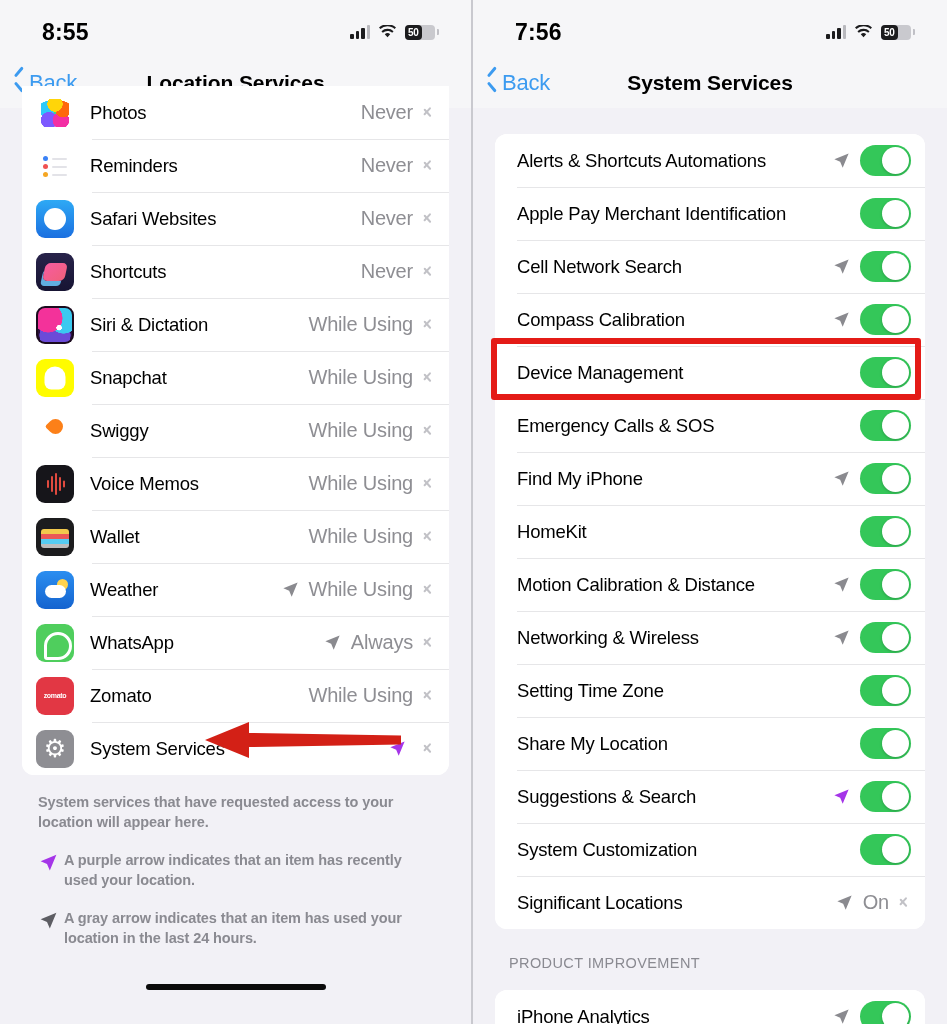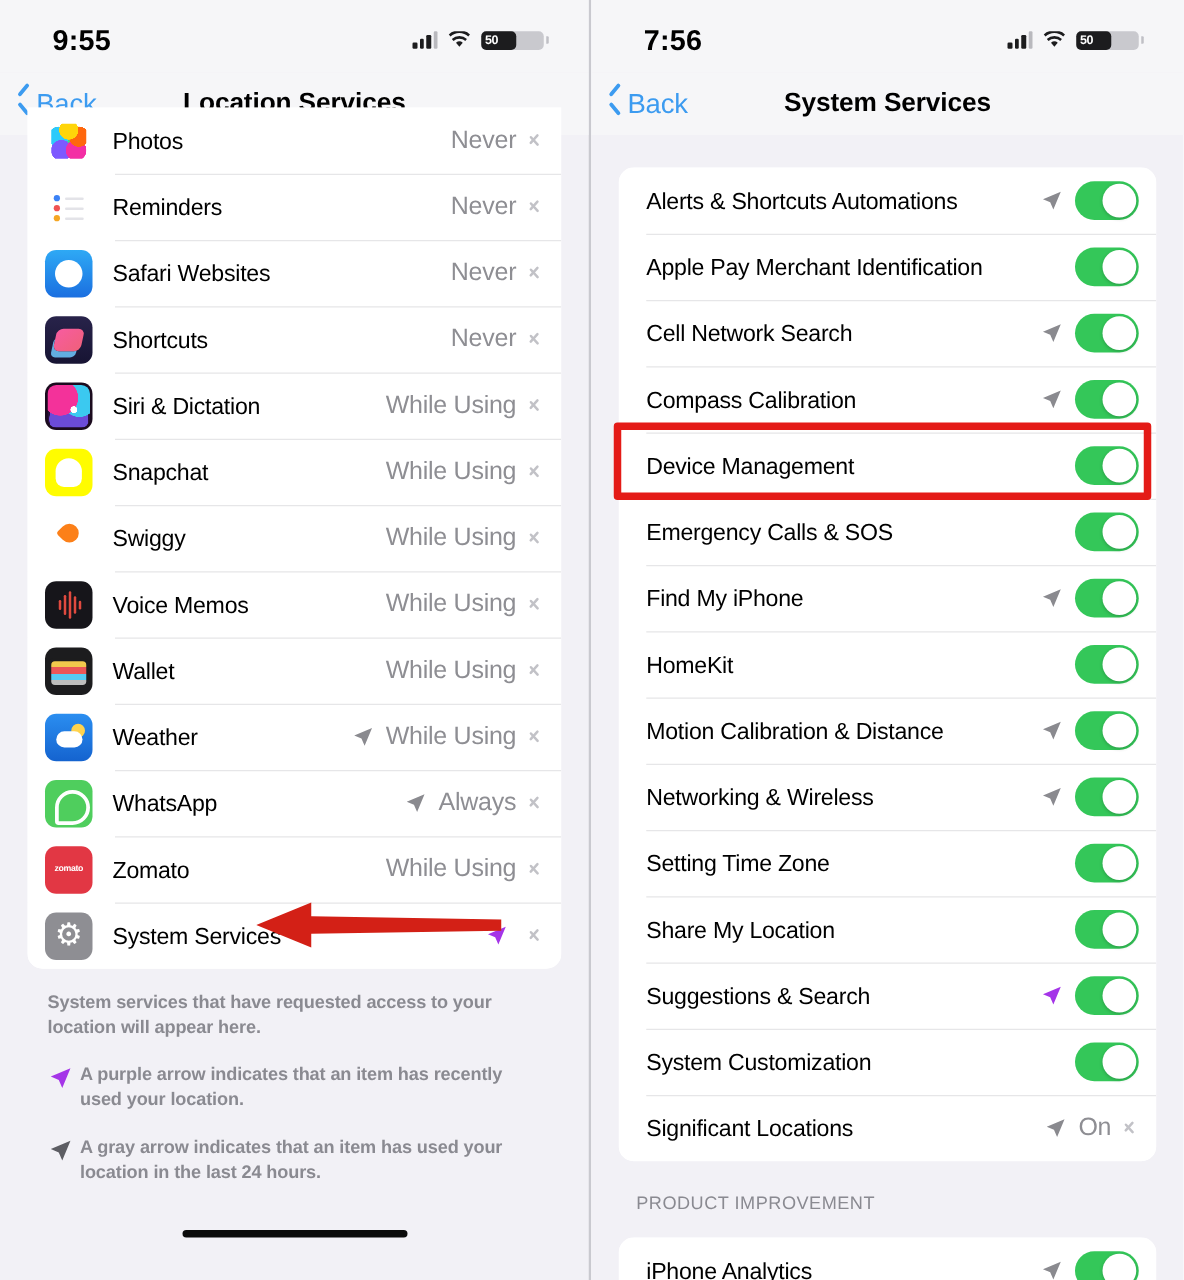--- a/index.html
+++ b/index.html
@@ -30,21 +30,21 @@
   .clock { font-size: 23px; font-weight: 700; color: #000; letter-spacing: .2px; }
   .status-right { display: flex; align-items: center; gap: 8px; }
   .bars { display: flex; align-items: flex-end; gap: 2px; height: 14px; }
   .bars i { display: block; width: 3.5px; background: #1c1c1e; border-radius: 1px; }
   .bars i:nth-child(1) { height: 5px; }
   .bars i:nth-child(2) { height: 8px; }
   .bars i:nth-child(3) { height: 11px; }
   .bars i:nth-child(4) { height: 14px; background: #b9b9be; }
   .wifi { width: 19px; height: 14px; position: relative; }
   .battery {
-    width: 50px; height: 15px;
+    width: 30px; height: 15px;
     border-radius: 4px; background: #c9c9ce;
     position: relative; display: flex; align-items: center;
   }
   .battery .fill {
     position: absolute; left: 0; top: 0; bottom: 0; width: 55%;
     background: #1c1c1e; border-radius: 4px;
   }
   .battery .pct {
     position: relative; z-index: 2;
     font-size: 10px; font-weight: 700; color: #fff;
@@ -264,21 +264,21 @@
   }
 </style>
 </head>
 <body>
 
 <div class="screens">
 
   <div class="phone left">
 
     <div class="statusbar">
-      <div class="clock">9:55</div>
+      <div class="clock">8:55</div>
       <div class="status-right">
         <div class="bars">
             <i></i>
             <i></i>
             <i></i>
             <i></i>
           </div>
         <div class="wifi">
           <svg viewBox="0 0 20 15" width="19" height="14">
               <path d="M10 13.2 7.1 9.9a4.4 4.4 0 0 1 5.8 0Z" fill="#1c1c1e"></path>

